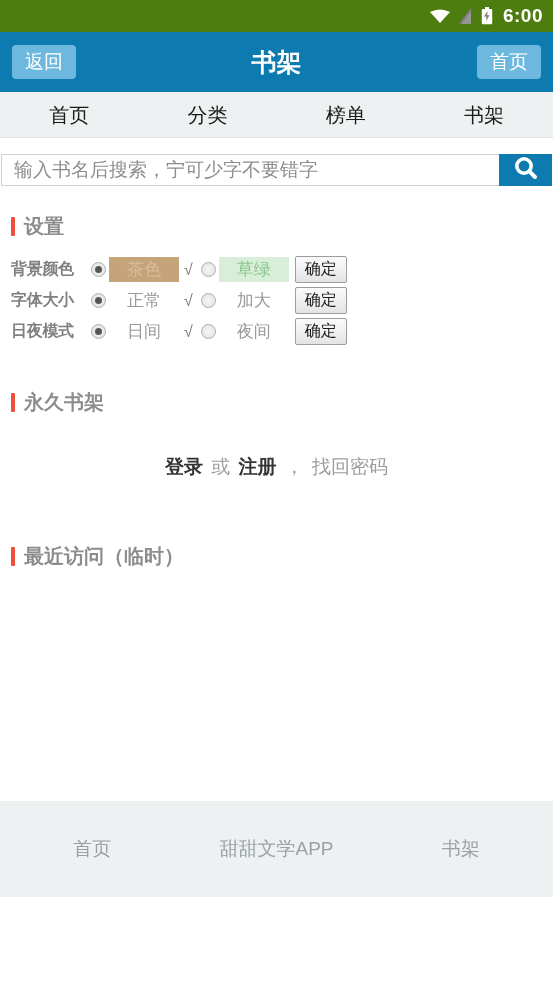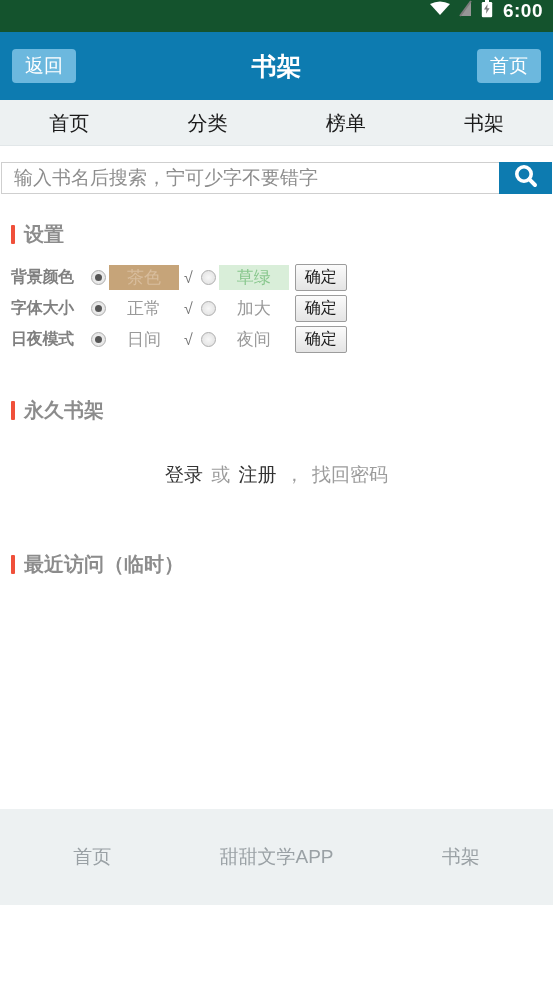--- a/index.html
+++ b/index.html
@@ -7,40 +7,40 @@
     width: 553px;
     height: 983px;
     background: #ffffff;
     font-family: "Liberation Sans", "DejaVu Sans", sans-serif;
     overflow: hidden;
   }
 
   
   .statusbar {
     height: 32px;
-    background: #14532d;
-    display: flex;
-    align-items: flex-start;
+    background: #4d7c0f;
+    display: flex;
+    align-items: center;
     justify-content: flex-end;
     padding-right: 10px;
     gap: 8px;
     padding-left: 48px;
   }
   .sb-icon { display: flex; align-items: center; }
   .sb-time {
     color: #ffffff;
     font-size: 19px;
     font-weight: bold;
     letter-spacing: .5px;
     margin-left: 2px;
   }
 
   
   .appbar {
-    height: 68px;
+    height: 60px;
     background: #0d7bb0;
     display: flex;
     align-items: center;
     justify-content: space-between;
     padding: 0 12px;
     position: relative;
   }
   .appbar-btn {
     background: #6cb8de;
     color: #ffffff;
@@ -191,21 +191,21 @@
   }
 
   
   .account-line {
     text-align: center;
     font-size: 19px;
     margin-top: 38px;
   }
   .acc-link {
     color: #333333;
-    font-weight: normal;
+    font-weight: bold;
     text-decoration: none;
     cursor: pointer;
   }
   .acc-sep { color: #9c9c9c; margin: 0 3px; }
   .acc-muted { color: #9c9c9c; cursor: pointer; text-decoration: none; }
 
   
   .footer {
     position: absolute;
     top: 588px;

